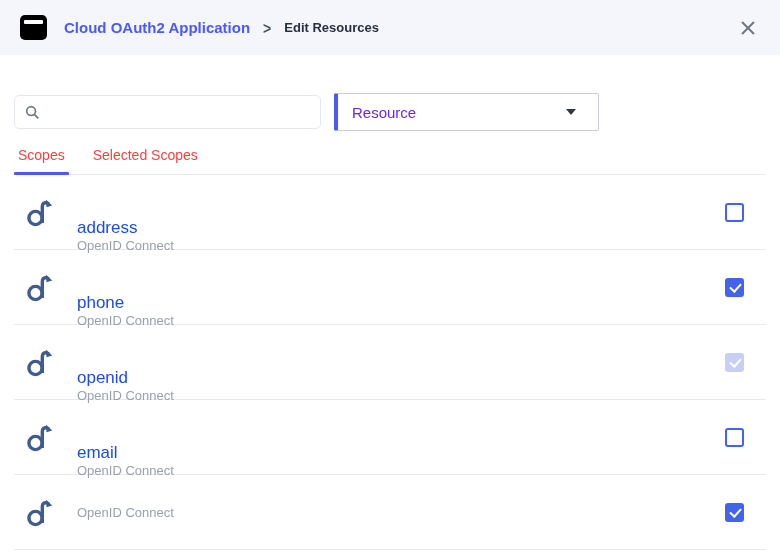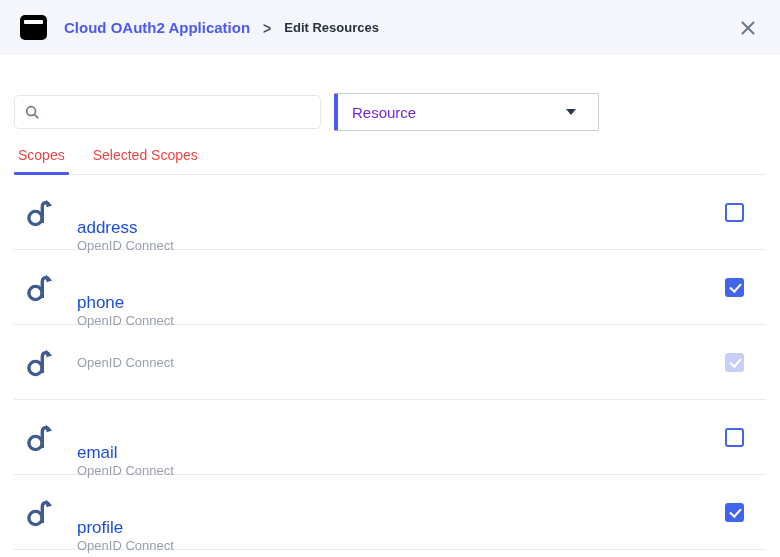--- a/index.html
+++ b/index.html
@@ -142,20 +142,21 @@
     <div class="checkbox checked"></div>
   </div>
 
   <div class="row">
     <svg class="openid-icon" viewBox="0 0 28 32">
       <circle cx="10.5" cy="22" r="6.6" fill="none" stroke="currentColor" stroke-width="3.4"></circle>
       <path d="M17.3 27 L17.3 11 C17.3 6.5 21 5.6 24 8.2" fill="none" stroke="currentColor" stroke-width="3.4"></path>
       <polygon points="20.8,3.6 27.2,9.4 21.6,11.2" fill="currentColor"></polygon>
     </svg>
     <div class="row-text">
+      <div class="scope-name">openid</div>
       <div class="scope-provider">OpenID Connect</div>
     </div>
     <div class="checkbox checked disabled"></div>
   </div>
 
   <div class="row">
     <svg class="openid-icon" viewBox="0 0 28 32">
       <circle cx="10.5" cy="22" r="6.6" fill="none" stroke="currentColor" stroke-width="3.4"></circle>
       <path d="M17.3 27 L17.3 11 C17.3 6.5 21 5.6 24 8.2" fill="none" stroke="currentColor" stroke-width="3.4"></path>
       <polygon points="20.8,3.6 27.2,9.4 21.6,11.2" fill="currentColor"></polygon>
@@ -167,18 +168,17 @@
     <div class="checkbox"></div>
   </div>
 
   <div class="row">
     <svg class="openid-icon" viewBox="0 0 28 32">
       <circle cx="10.5" cy="22" r="6.6" fill="none" stroke="currentColor" stroke-width="3.4"></circle>
       <path d="M17.3 27 L17.3 11 C17.3 6.5 21 5.6 24 8.2" fill="none" stroke="currentColor" stroke-width="3.4"></path>
       <polygon points="20.8,3.6 27.2,9.4 21.6,11.2" fill="currentColor"></polygon>
     </svg>
     <div class="row-text">
-      <div class="scope-name">profile</div>
       <div class="scope-provider">OpenID Connect</div>
     </div>
     <div class="checkbox checked"></div>
   </div>
 </div>
 
 </body></html>

